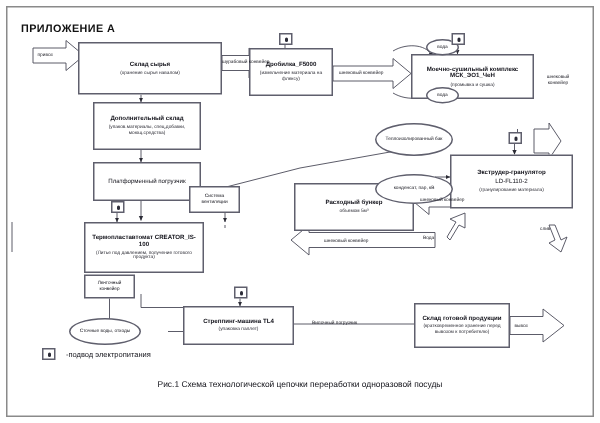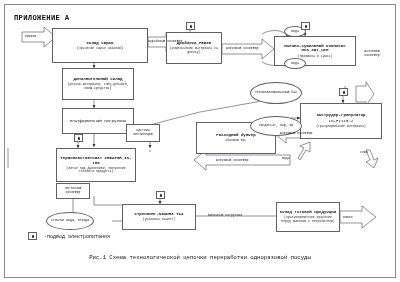--- a/index.html
+++ b/index.html
@@ -5,21 +5,21 @@
   html, body {
     margin: 0;
     padding: 0;
     background: #ffffff;
   }
   #page {
     position: relative;
     width: 400px;
     height: 282px;
     background: #ffffff;
-    font-family: Liberation Mono, monospace;
+    font-family: Liberation Sans, sans-serif;
     overflow: hidden;
   }
   .frame {
     position: absolute;
     left: 4px;
     top: 4px;
     width: 392px;
     height: 274px;
     border: 1px solid #8a8a8a;
     box-sizing: border-box;

